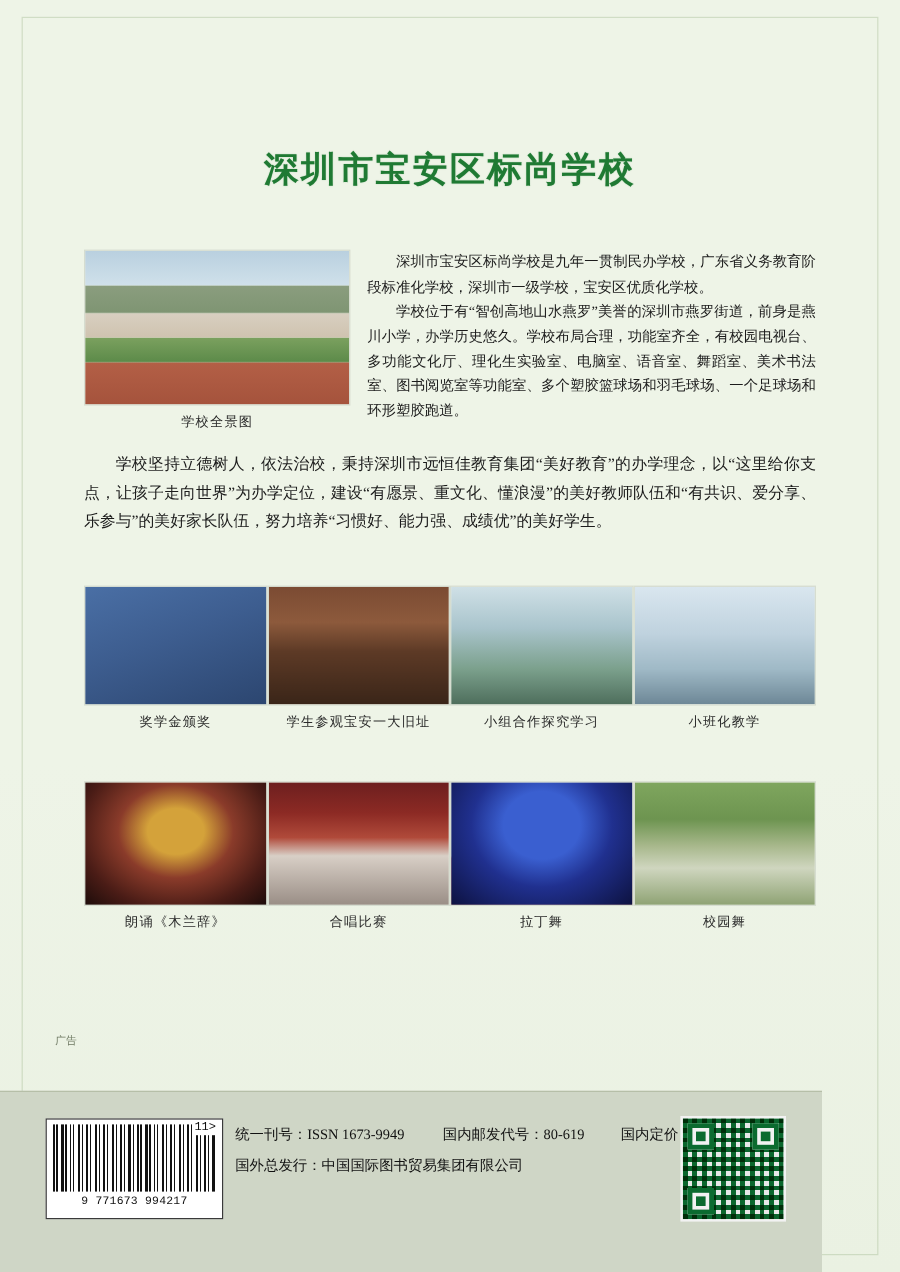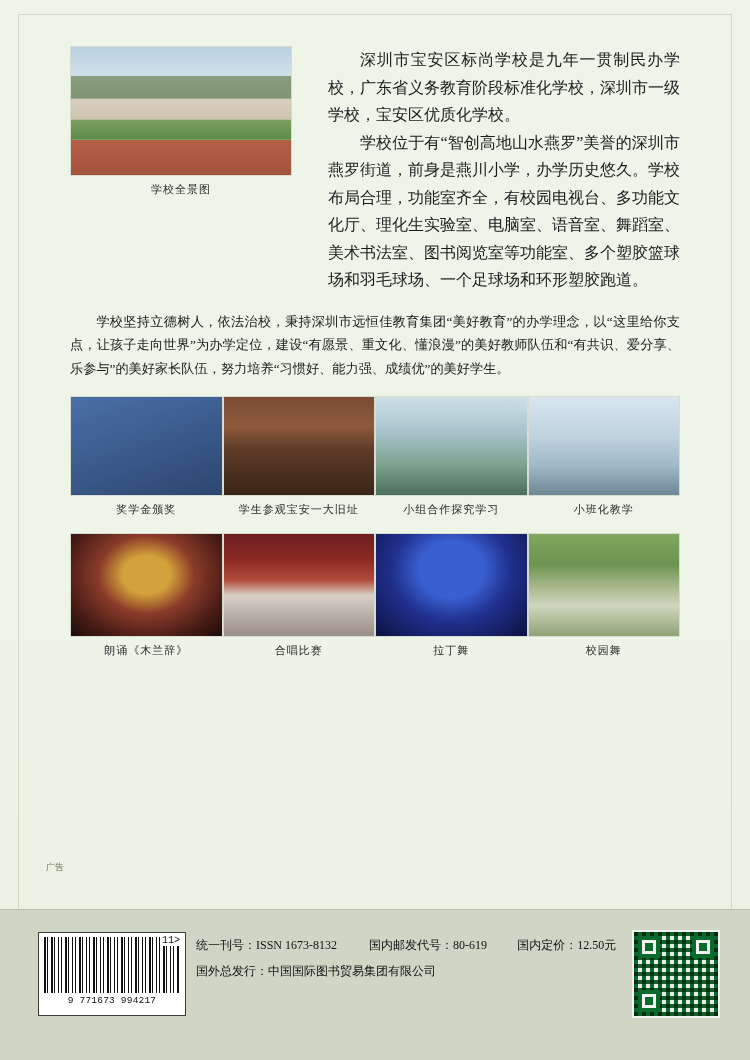--- a/index.html
+++ b/index.html
@@ -67,25 +67,24 @@
   .caption {
     text-align: center;
     font-size: 11px;
     color: #2a2a2a;
     margin-top: 6px;
     font-family: Liberation Sans, sans-serif;
     letter-spacing: 1px;
   }
   .intro-text {
     flex: 1 1 auto;
-    font-size: 16px;
+    font-size: 12px;
     line-height: 1.72;
     color: #1b1b1b;
     text-align: justify;
-    margin-left: 22px;
   }
   .intro-text p {
     margin: 0;
     text-indent: 2em;
   }
   .body-para {
     font-size: 13.2px;
     line-height: 1.78;
     color: #1b1b1b;
     text-align: justify;
@@ -93,20 +92,21 @@
     margin: 16px 0 0 0;
   }
   
   .photo-row {
     display: flex;
     justify-content: space-between;
     margin-top: 16px;
   }
   .photo-cell {
     width: 168px;
+    margin-top: 26px;
   }
   .photo-cell .photo {
     height: 100px;
   }
   .photo-cell.tall .photo {
     height: 104px;
   }
   
   .ph-campus {
     background:
@@ -152,21 +152,21 @@
   }
   .ph-dance {
     background:
       linear-gradient(180deg, #7fa65e 0%, #6d9450 30%, #a8b88c 52%, #cfd6bf 70%, #8fa374 100%);
   }
   
   .footer {
     position: absolute;
     left: 0;
     bottom: 0;
-    width: 750px;
+    width: 685px;
     height: 150px;
     background: #cfd6c6;
     border-top: 1px solid #b6bfa8;
   }
   .footer-inner {
     position: relative;
     height: 100%;
   }
   .barcode-box {
     position: absolute;
@@ -265,20 +265,21 @@
   }
 </style>
 </head>
 <body>
 
 <div class="page">
   <div class="frame"></div>
 
   <div class="content">
 
+    <div class="title">深圳市宝安区标尚学校</div>
 
     <div class="intro">
       <div class="intro-figure">
         <div class="photo ph-campus"></div>
         <div class="caption">学校全景图</div>
       </div>
       <div class="intro-text">
         <p>深圳市宝安区标尚学校是九年一贯制民办学校，广东省义务教育阶段标准化学校，深圳市一级学校，宝安区优质化学校。</p>
         <p>学校位于有“智创高地山水燕罗”美誉的深圳市燕罗街道，前身是燕川小学，办学历史悠久。学校布局合理，功能室齐全，有校园电视台、多功能文化厅、理化生实验室、电脑室、语音室、舞蹈室、美术书法室、图书阅览室等功能室、多个塑胶篮球场和羽毛球场、一个足球场和环形塑胶跑道。</p>
       </div>
@@ -334,21 +335,21 @@
 
       <div class="barcode-box">
         <div class="barcode-issue">11&gt;</div>
         <div class="barcode-bars"></div>
         <div class="barcode-num">9 771673 994217</div>
       </div>
 
       <div class="footer-info">
         <div class="fi-row">
           <div class="fi-col fi-c1">
-            <span>统一刊号：</span><span>ISSN 1673-8132</span>
+            <span>统一刊号：</span><span>ISSN 1673-9949</span>
           </div>
           <div class="fi-col fi-c2">
             <span>国内邮发代号：</span><span>80-619</span>
           </div>
           <div class="fi-col fi-c3">
             <span>国内定价：</span><span>12.50元</span>
           </div>
         </div>
         <div class="fi-full">
           <span>国外总发行：</span><span>中国国际图书贸易集团有限公司</span>

